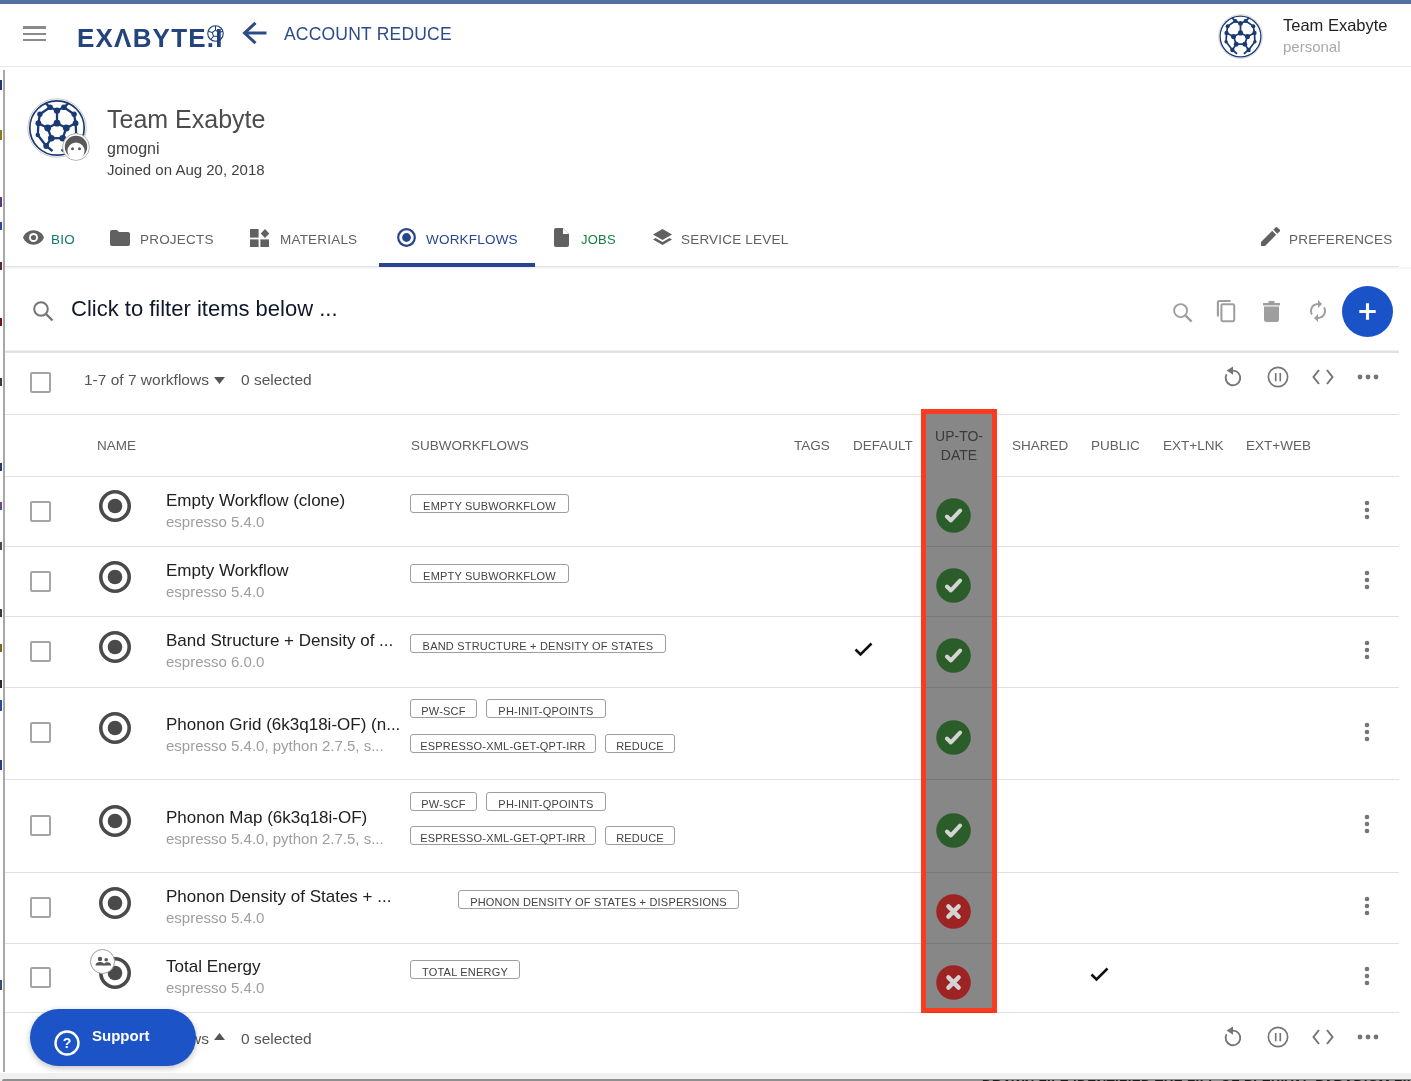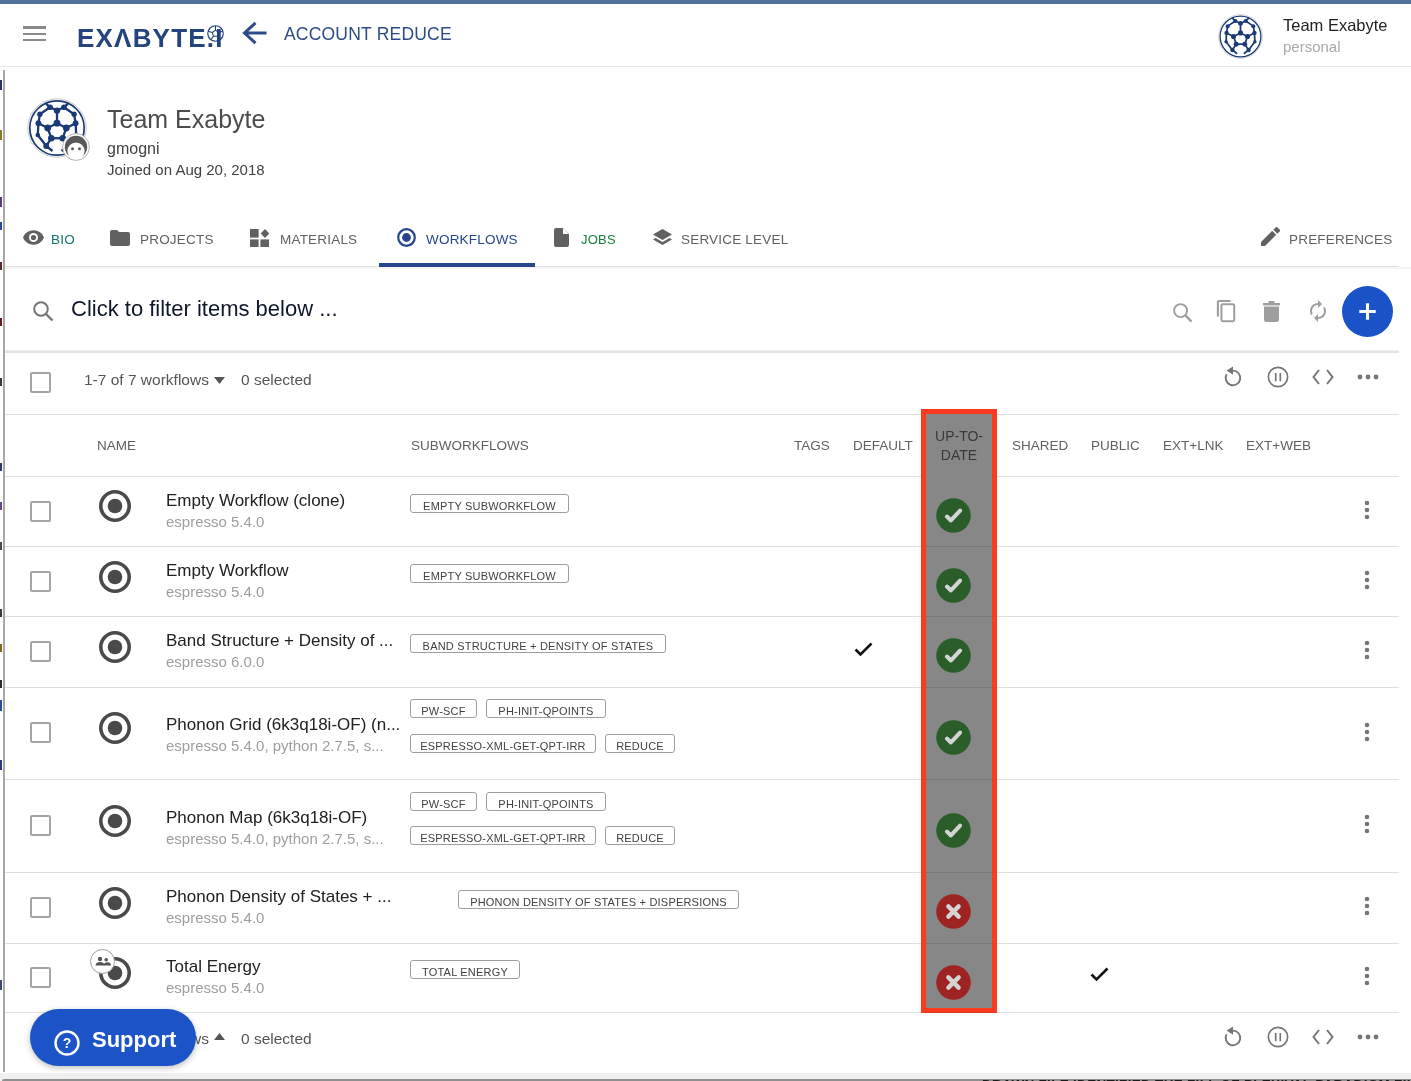--- a/index.html
+++ b/index.html
@@ -411,21 +411,21 @@
       <circle cx="12" cy="4" r="2.4" fill="#757575"></circle>
       <circle cx="20" cy="4" r="2.4" fill="#757575"></circle>
   </svg>
 
   
   <div class="abs" style="left:30px;top:1009px;width:166px;height:57px;border-radius:28.5px;background:#1c54c8;box-shadow:0 2px 6px rgba(0,0,0,0.25);"></div>
   <svg class="abs" style="left:54px;top:1030px;" width="26" height="26" viewBox="0 0 26 26">
     <circle cx="13" cy="13" r="11.5" fill="none" stroke="#fff" stroke-width="2.4"></circle>
     <text x="13" y="18" font-size="14" font-weight="bold" fill="#fff" text-anchor="middle" font-family="Liberation Sans, sans-serif">?</text>
   </svg>
-  <div class="abs" style="left:92px;top:1027px;font-size:22px;font-weight:700;color:#fff;">Support</div>
+  <div class="abs" style="left:92px;top:1027px;font-size:15px;font-weight:700;color:#fff;">Support</div>
 
   
   <div class="abs" style="left:0;top:1073px;width:1411px;height:8px;background:#f0f0f0;"></div>
   <div class="abs" style="left:2px;top:1078.5px;width:1409px;height:2.5px;background:#8f8f8f;border-radius:4px 0 0 0;"></div>
   <div class="abs" style="left:0;top:1074px;width:1411px;height:7px;overflow:hidden;">
     <div style="position:absolute;left:982px;top:2.5px;font-size:13.5px;font-weight:700;color:#1b1b1b;letter-spacing:0.3px;white-space:nowrap;">DRAWN FILE IDENTIFIED THE FILL OF PLEXIVAL PARADIGM FILE</div>
   </div>
 
   
   <div class="abs" style="left:3px;top:70px;width:1.5px;height:1002px;background:#a8a8a8;"></div>

